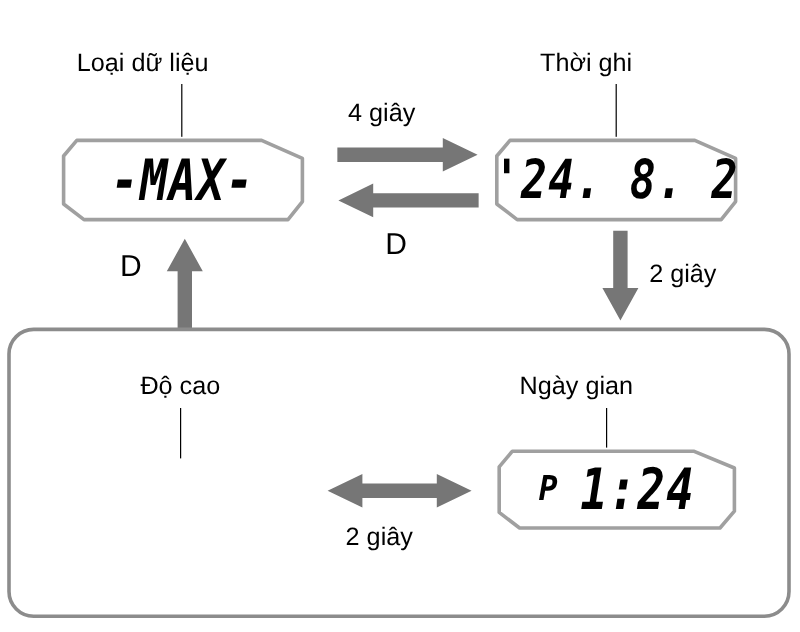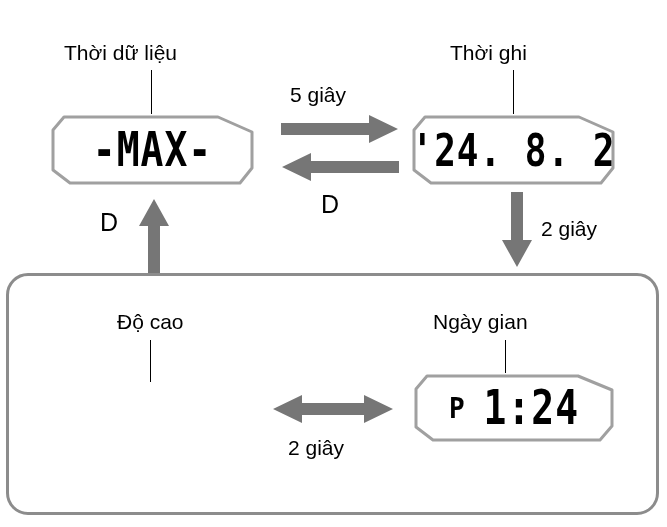--- a/index.html
+++ b/index.html
@@ -55,20 +55,21 @@
     top: 0;
     width: 100%;
     height: 100%;
     display: flex;
     align-items: center;
     justify-content: center;
     font-family: "DejaVu Sans Mono", monospace;
     font-weight: bold;
     color: #000000;
     letter-spacing: 1px;
+    font-style: italic;
   }
   .lcd-seg {
     font-family: "DejaVu Sans Mono", monospace;
     font-weight: bold;
     transform: scaleY(1.25);
   }
   .lcd-unit {
     font-size: 26px;
     transform: scaleY(1.05);
     margin-left: 4px;
@@ -93,21 +94,21 @@
   
   .arrow {
     position: absolute;
   }
 </style>
 </head>
 <body>
 
 <div id="stage">
 
-  <div class="label" style="left:64px; top:42px;">Thời dữ liệu</div>
+  <div class="label" style="left:64px; top:42px;">Loại dữ liệu</div>
   <div class="tick" style="left:151px; top:70px; height:48px;"></div>
 
   <div class="lcd" style="left:50px; top:114px; width:205px; height:72px;">
     <svg width="205" height="72" viewBox="0 0 205 72">
       <path d="M 14 3 L 168 3 L 202 18 L 202 54 L 190 69 L 20 69 L 3 56 L 3 16 Z" fill="#ffffff" stroke="#a0a0a0" stroke-width="3" stroke-linejoin="round" rx="6"></path>
     </svg>
     <div class="lcd-text">
       <span class="lcd-seg" style="font-size:38px;">-MAX-</span>
     </div>
   </div>
@@ -117,21 +118,21 @@
 
   <div class="lcd" style="left:411px; top:114px; width:205px; height:72px;">
     <svg width="205" height="72" viewBox="0 0 205 72">
       <path d="M 14 3 L 168 3 L 202 18 L 202 54 L 190 69 L 20 69 L 3 56 L 3 16 Z" fill="#ffffff" stroke="#a0a0a0" stroke-width="3" stroke-linejoin="round"></path>
     </svg>
     <div class="lcd-text">
       <span class="lcd-seg" style="font-size:36px;">'24. 8. 2</span>
     </div>
   </div>
 
-  <div class="label" style="left:290px; top:84px;">5 giây</div>
+  <div class="label" style="left:290px; top:84px;">4 giây</div>
 
   <div class="arrow" style="left:281px; top:114px;">
     <svg width="118" height="30" viewBox="0 0 118 30">
       <path d="M 0 9 L 88 9 L 88 1 L 117 15 L 88 29 L 88 21 L 0 21 Z" fill="#767676"></path>
     </svg>
   </div>
 
   <div class="arrow" style="left:281px; top:152px;">
     <svg width="118" height="30" viewBox="0 0 118 30">
       <path d="M 118 9 L 30 9 L 30 1 L 1 15 L 30 29 L 30 21 L 118 21 Z" fill="#767676"></path>

